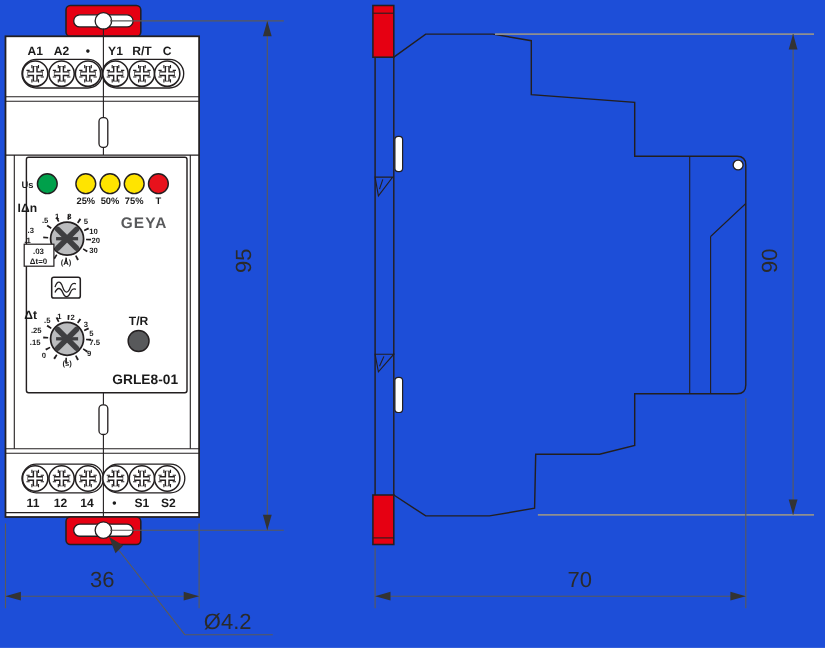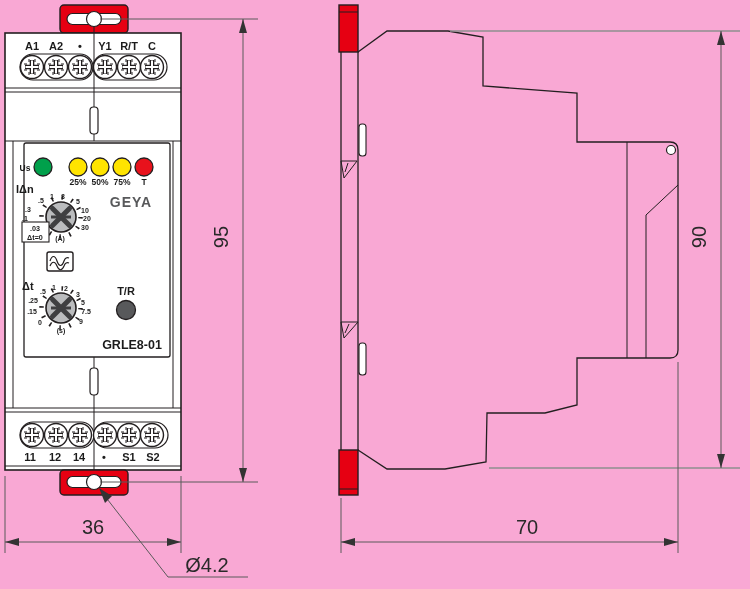--- a/index.html
+++ b/index.html
@@ -1,16 +1,16 @@
 <!DOCTYPE html>
 <html><head>
 <meta charset="utf-8">
 <style>
   html,body{margin:0;padding:0;background:#ffffff;}
-  .stage{width:750px;height:589px;background:#f9a8d4;position:relative;overflow:hidden;}
+  .stage{width:750px;height:589px;background:#1d4ed8;position:relative;overflow:hidden;}
   svg text{font-family:"Liberation Sans","DejaVu Sans",sans-serif;fill:#1b1b1b;}
   .t-term{font-size:11px;font-weight:bold;text-anchor:middle;}
   .t-led{font-size:8.5px;font-weight:bold;text-anchor:middle;}
   .t-scale{font-size:7px;font-weight:bold;text-anchor:middle;}
   .t-box{font-size:7.2px;font-weight:bold;text-anchor:middle;}
   .t-label{font-size:11px;font-weight:bold;text-anchor:start;}
   .t-label-c{font-size:11px;font-weight:bold;text-anchor:middle;}
   .t-brand{font-size:14px;font-weight:bold;letter-spacing:1px;text-anchor:middle;fill:#58595B;}
   .t-model{font-size:12.5px;font-weight:bold;text-anchor:middle;}
   .t-dim{font-size:20px;font-weight:normal;text-anchor:middle;fill:#2a2a2a;}

